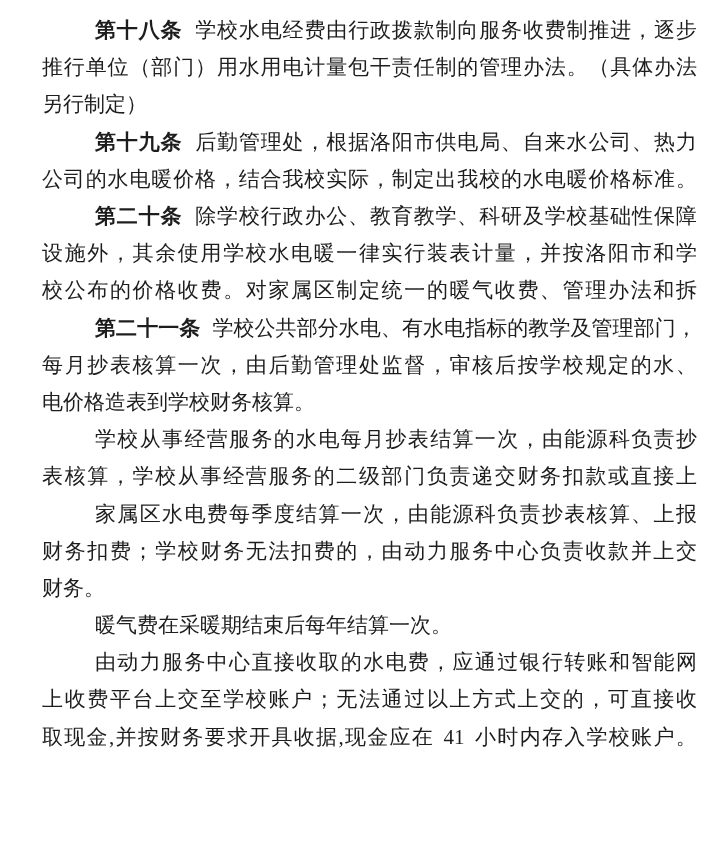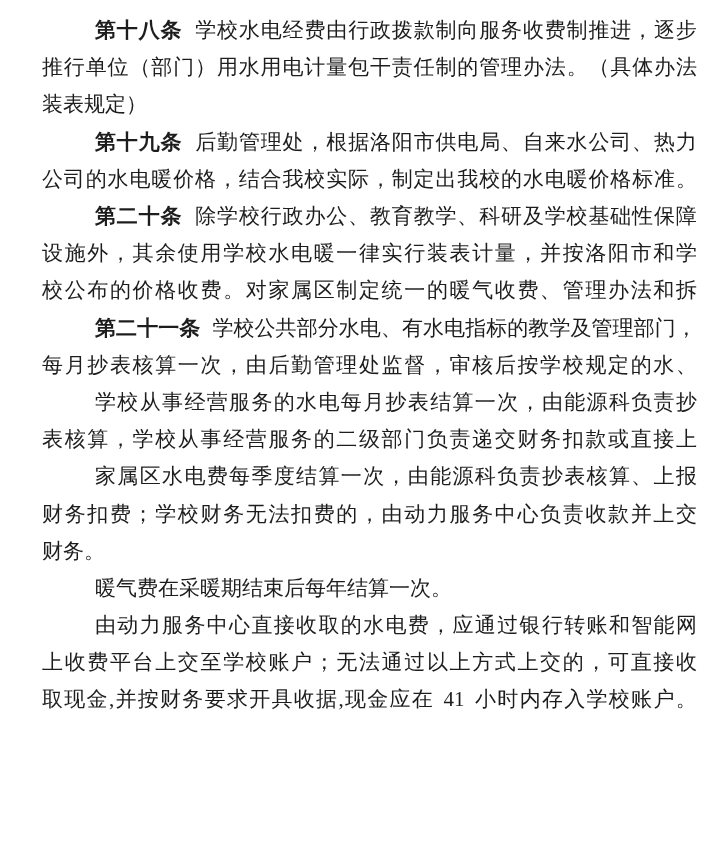--- a/index.html
+++ b/index.html
@@ -96,21 +96,21 @@
         <span class="ch">理</span>
         <span class="ch">办</span>
         <span class="ch">法</span>
         <span class="ch">。</span>
         <span class="ch">（</span>
         <span class="ch">具</span>
         <span class="ch">体</span>
         <span class="ch">办</span>
         <span class="ch">法</span>
       </div>
-    <div class="line"><span>装表规定）</span></div>
+    <div class="line"><span>另行制定）</span></div>
 
     <div class="line indent justify">
         <span class="ch bold">第</span>
         <span class="ch bold">十</span>
         <span class="ch bold">九</span>
         <span class="ch bold">条</span>
         <span class="ch hgap"></span>
         <span class="ch">后</span>
         <span class="ch">勤</span>
         <span class="ch">管</span>
@@ -316,20 +316,21 @@
         <span class="ch">后</span>
         <span class="ch">按</span>
         <span class="ch">学</span>
         <span class="ch">校</span>
         <span class="ch">规</span>
         <span class="ch">定</span>
         <span class="ch">的</span>
         <span class="ch">水</span>
         <span class="ch">、</span>
       </div>
+    <div class="line"><span>电价格造表到学校财务核算。</span></div>
 
     <div class="line indent justify">
         <span class="ch">学</span>
         <span class="ch">校</span>
         <span class="ch">从</span>
         <span class="ch">事</span>
         <span class="ch">经</span>
         <span class="ch">营</span>
         <span class="ch">服</span>
         <span class="ch">务</span>

